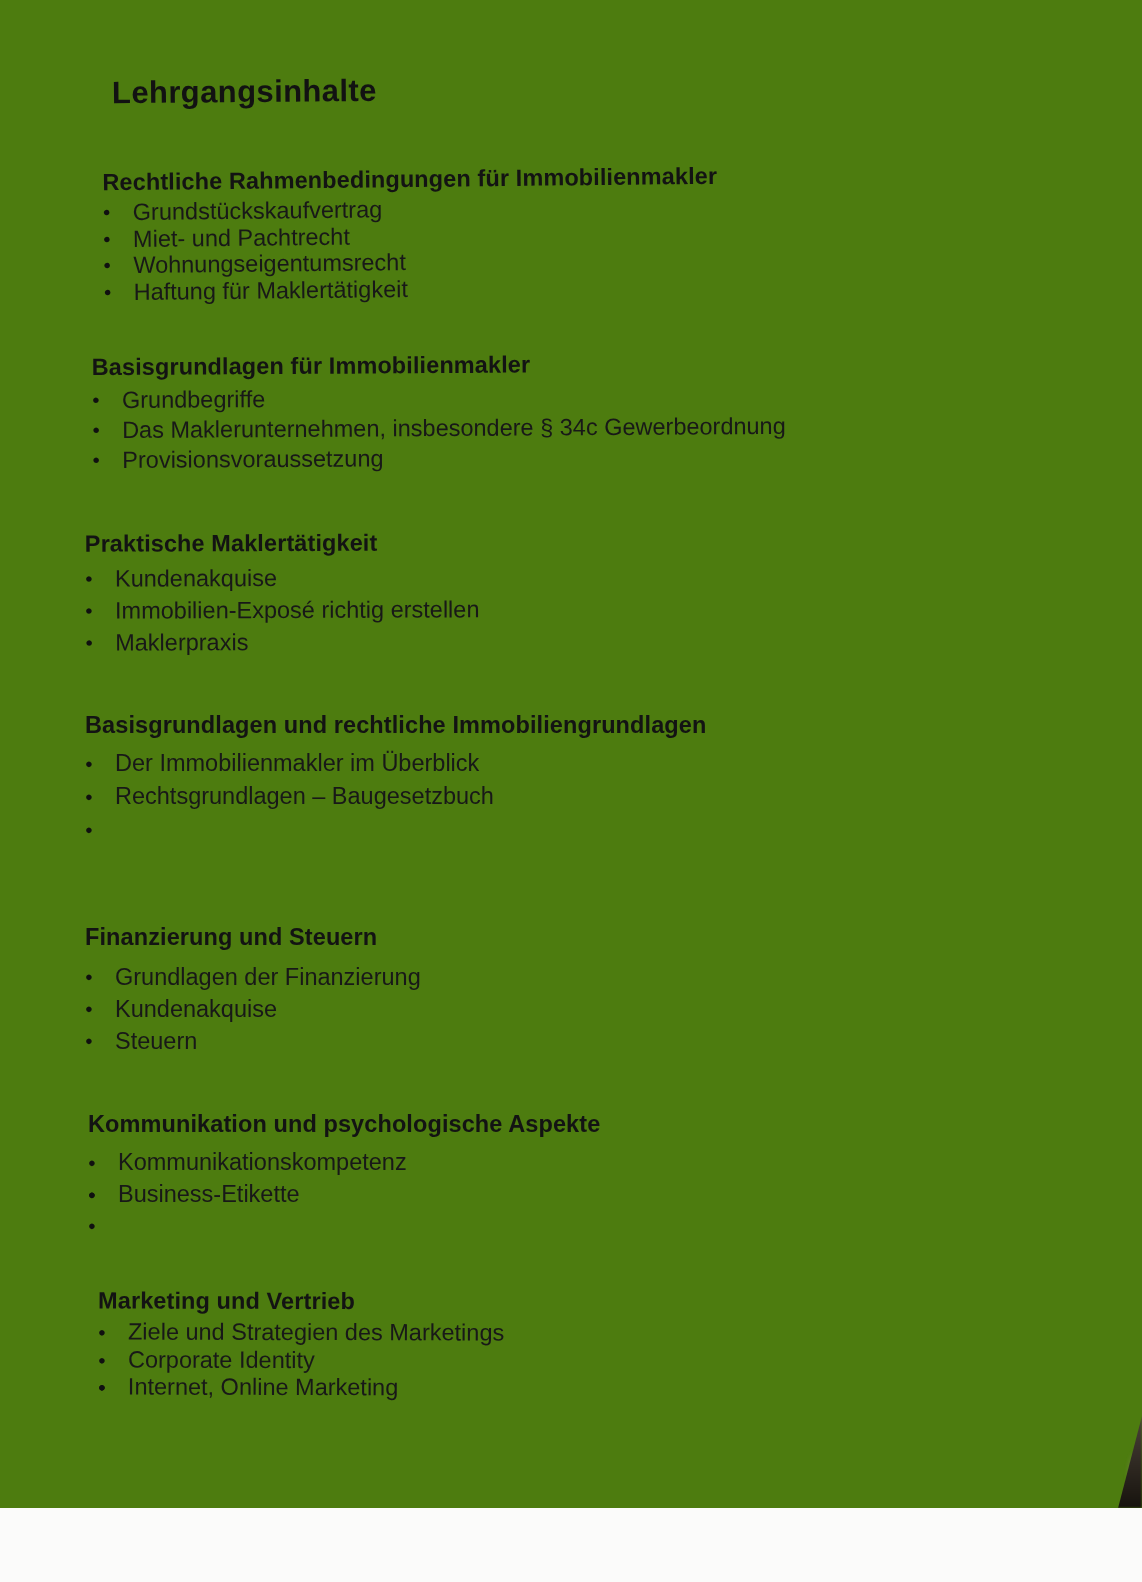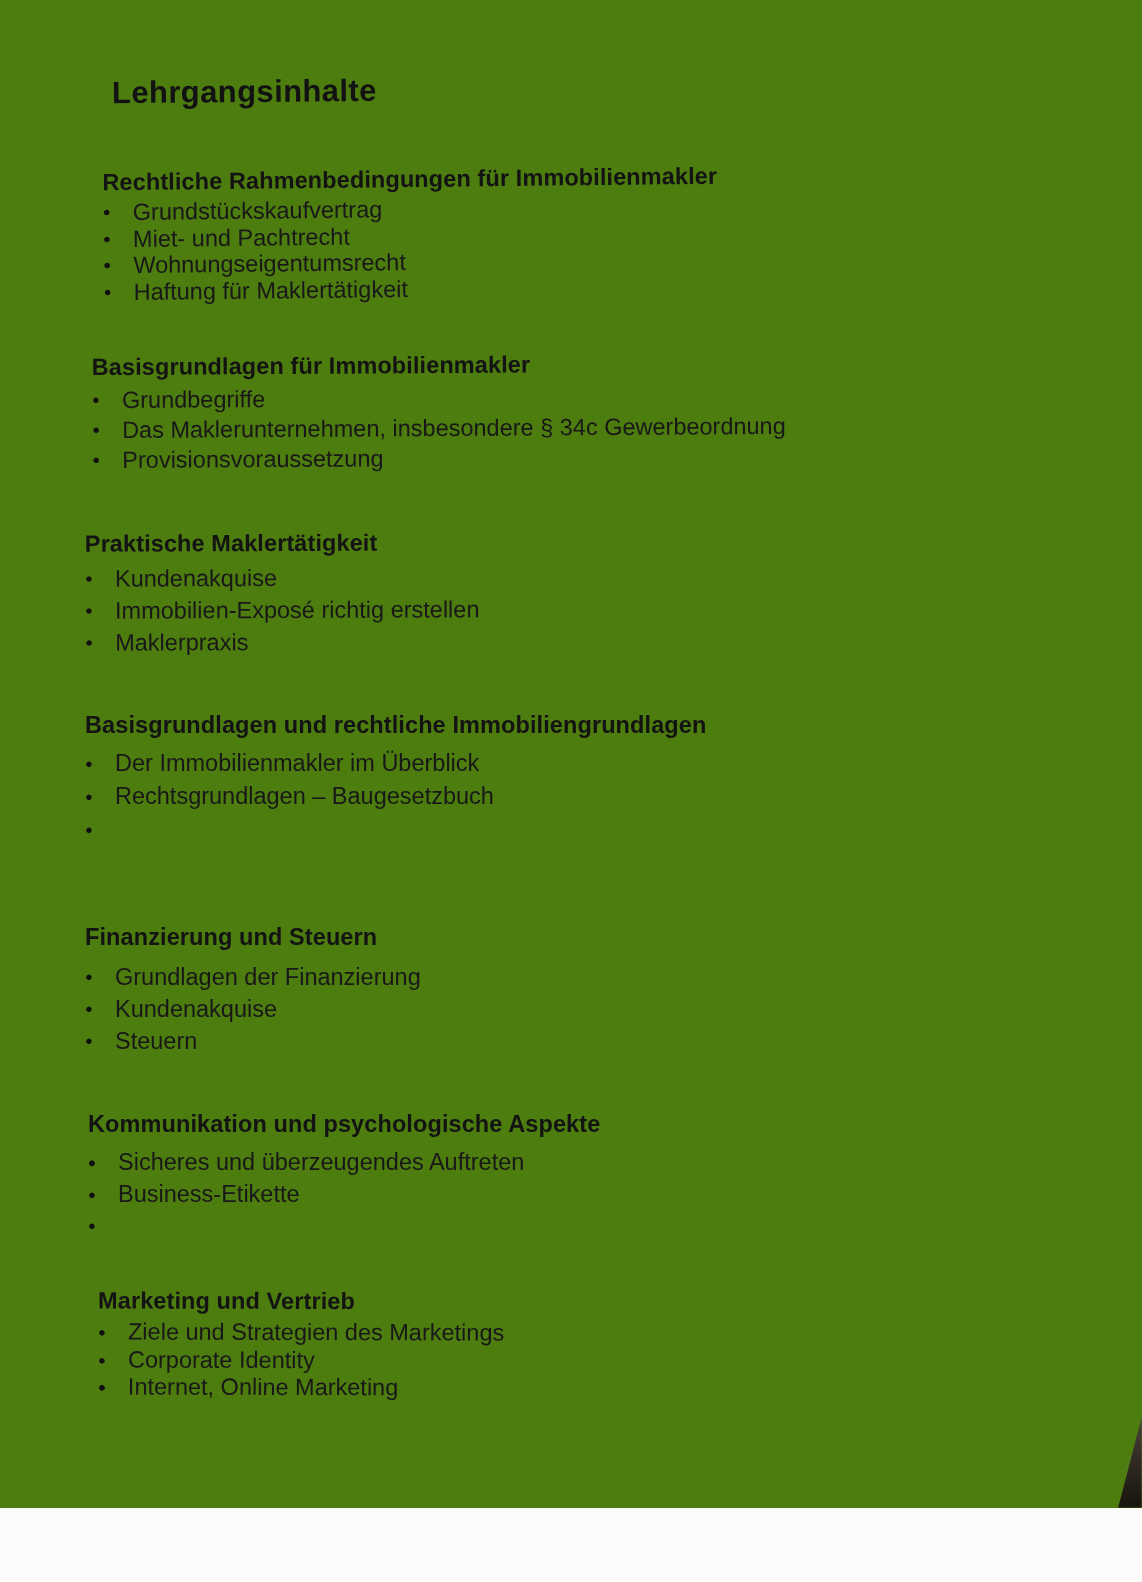--- a/index.html
+++ b/index.html
@@ -168,22 +168,22 @@
     <ul class="list">
       <li class="item"><span class="dot">●</span><span>Grundlagen der Finanzierung</span></li>
       <li class="item"><span class="dot">●</span><span>Kundenakquise</span></li>
       <li class="item"><span class="dot">●</span><span>Steuern</span></li>
     </ul>
   </section>
 
   <section class="sec" id="s6">
     <h2>Kommunikation und psychologische Aspekte</h2>
     <ul class="list">
-      <li class="item"><span class="dot">●</span></li>
-      <li class="item"><span class="dot">●</span><span>Sicheres und überzeugendes Auftreten</span></li>
+      <li class="item"><span class="dot">●</span><span>Kommunikationskompetenz</span></li>
+      <li class="item"><span class="dot">●</span></li>
       <li class="item"><span class="dot">●</span><span>Business-Etikette</span></li>
       <li class="item"><span class="dot">●</span></li>
     </ul>
   </section>
 
   <section class="sec" id="s7">
     <h2>Marketing und Vertrieb</h2>
     <ul class="list">
       <li class="item"><span class="dot">●</span><span>Ziele und Strategien des Marketings</span></li>
       <li class="item"><span class="dot">●</span><span>Corporate Identity</span></li>

